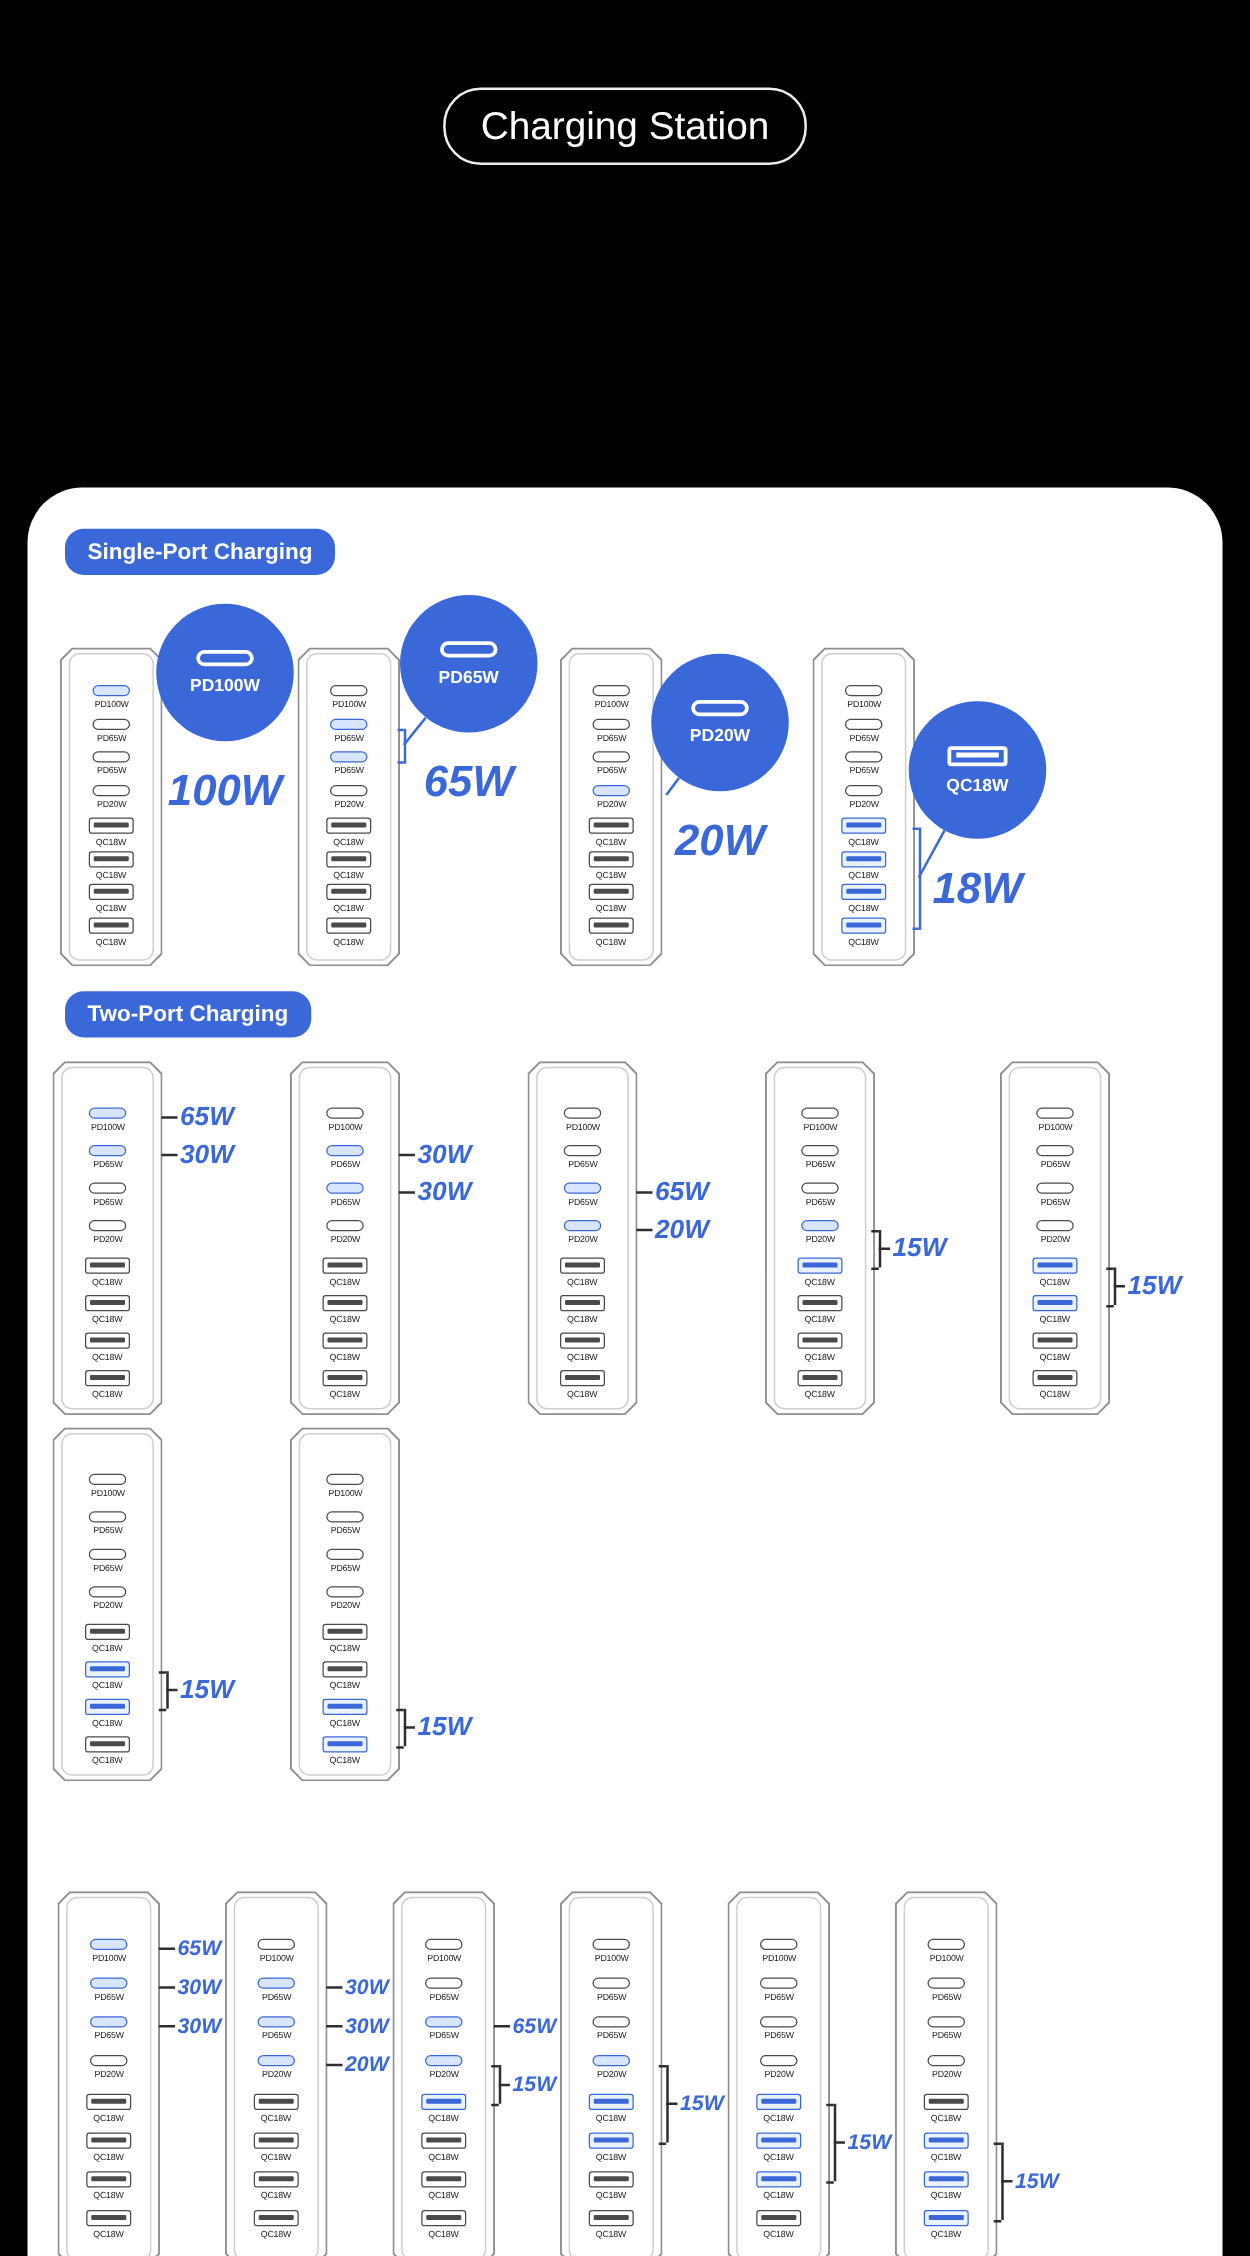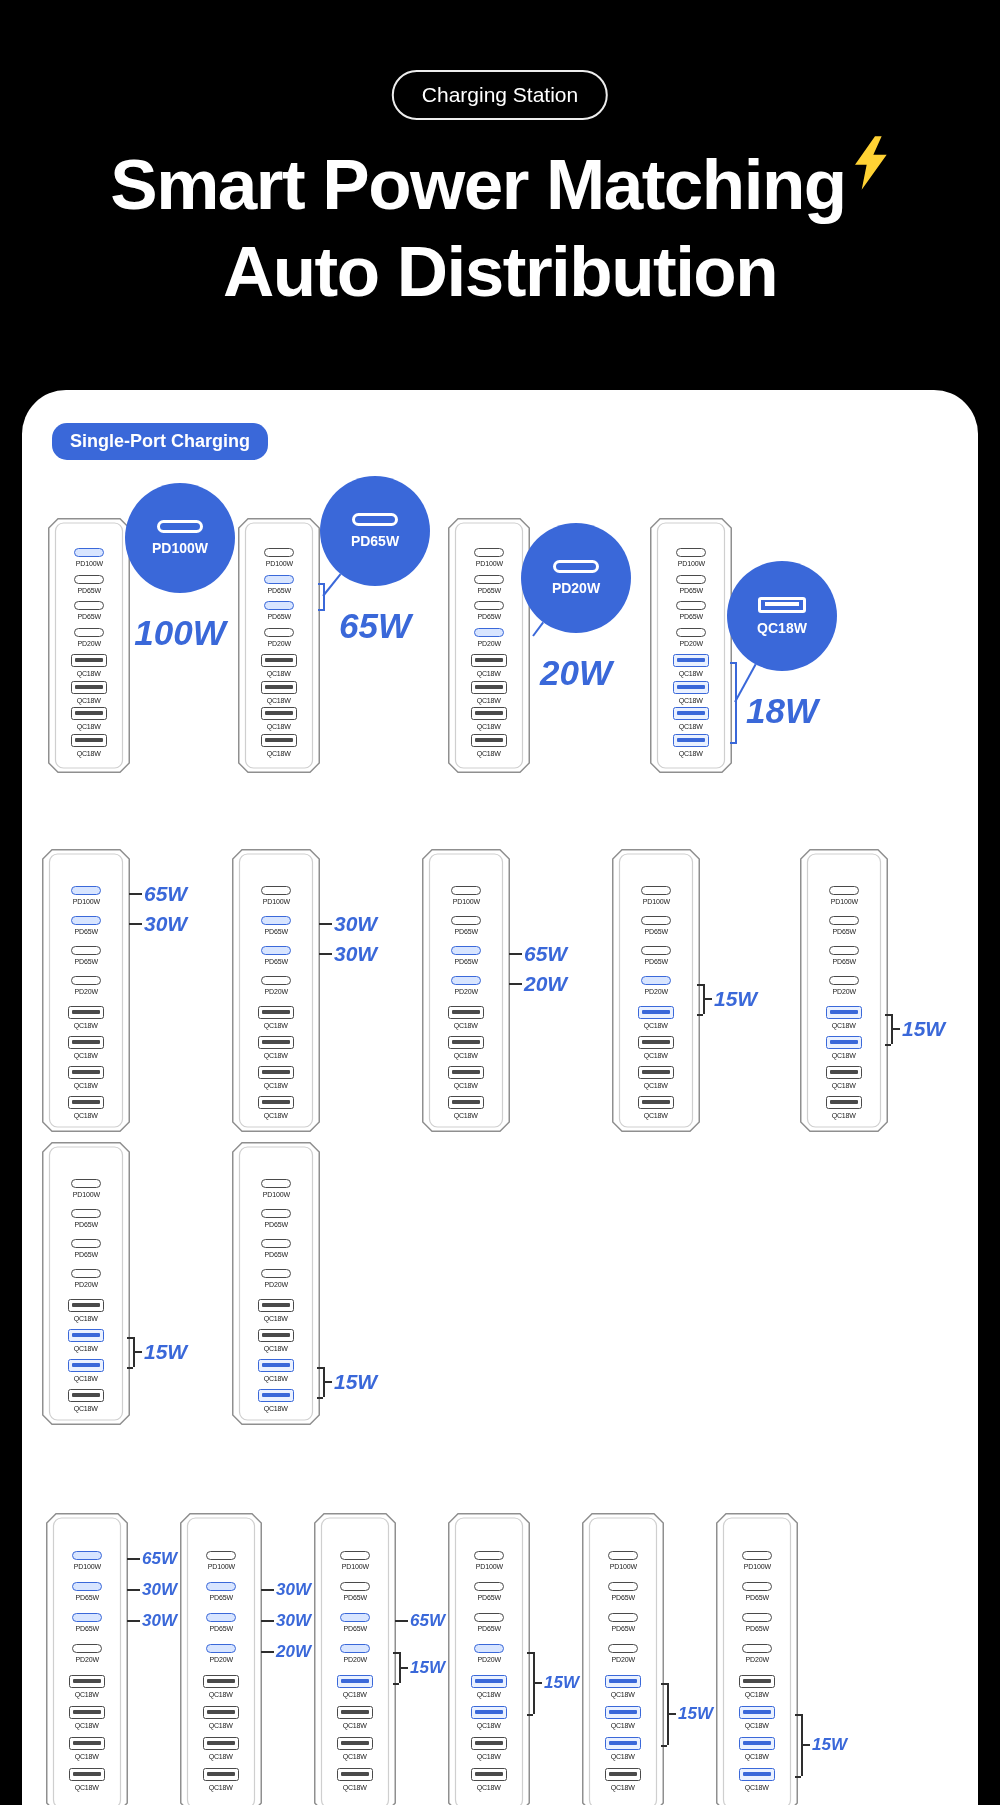--- a/index.html
+++ b/index.html
@@ -3,21 +3,21 @@
 <meta charset="utf-8">
 <style>
   * { margin:0; padding:0; box-sizing:border-box; }
   html,body { background:#000; }
   body { width:1000px; height:1805px; position:relative; overflow:hidden;
          font-family:"Liberation Sans", sans-serif; }
   .stage { position:absolute; left:0; top:0; width:1000px; height:1805px; background:#000; }
 
   
   .badge { position:absolute; top:70px; left:50%; transform:translateX(-50%);
-           color:#fff; font-size:21px; padding:11px 28px; border:2px solid #ededed;
+           color:#fff; font-size:31px; padding:11px 28px; border:2px solid #ededed;
            border-radius:30px; white-space:nowrap; }
   .title { position:absolute; top:142px; left:0; width:100%; text-align:center;
            color:#fff; font-size:71px; font-weight:800; letter-spacing:-1.5px; line-height:1.22; }
   .title-line { display:flex; justify-content:center; align-items:flex-start; }
   .bolt-svg { width:40px; height:58px; margin-left:4px; margin-top:-8px; }
 
   
   .card { position:absolute; left:22px; top:390px; width:956px; height:1415px;
           background:#fff; border-radius:44px 44px 0 0; overflow:hidden; }
   .section { position:absolute; inset:0; }
@@ -54,34 +54,24 @@
                 line-height:1; white-space:nowrap; }
   .line { position:absolute; }
 </style>
 </head>
 <body style="--acc: #3A68D9;">
 
 <div class="stage">
 
   <div class="badge">Charging Station</div>
 
-  <div class="title">
-    <div class="title-line">
-      <span>Smart Power Matching</span>
-      <svg class="bolt-svg" viewBox="0 0 24 34">
-        <path d="M15 1 L3 18 h7 L7 33 L22 12 h-8 L19 1 Z" fill="#FFD234"></path>
-      </svg>
-    </div>
-    <div class="title-line">
-      <span>Auto Distribution</span>
-    </div>
-  </div>
 
   <div class="card">
     <div class="pill" style="left:30px; top:33px;">Single-Port Charging</div>
+    <div class="pill" style="left:30px; top:403px;">Two-Port Charging</div>
 
     <div class="section" id="sec-single">
         <div class="charger" style="left: 26px; top: 128px; width: 82px; height: 255px;">
           <svg width="82" height="255" viewBox="0 0 82 255">
     <path d="M10 .75 H72 L81.25 10 V245 L72 254.25 H10 L.75 245 V10 Z" fill="#fff" stroke="#8f8f8f" stroke-width="1.5"></path>
     <rect x="7.5" y="5" width="67" height="245" rx="8" fill="none" stroke="#cfcfcf" stroke-width="1.2"></rect>
   </svg>
           <div class="port-block hl" style="top: 30px;">
             <div class="port-c"></div>
             <div class="port-label">PD100W</div>

